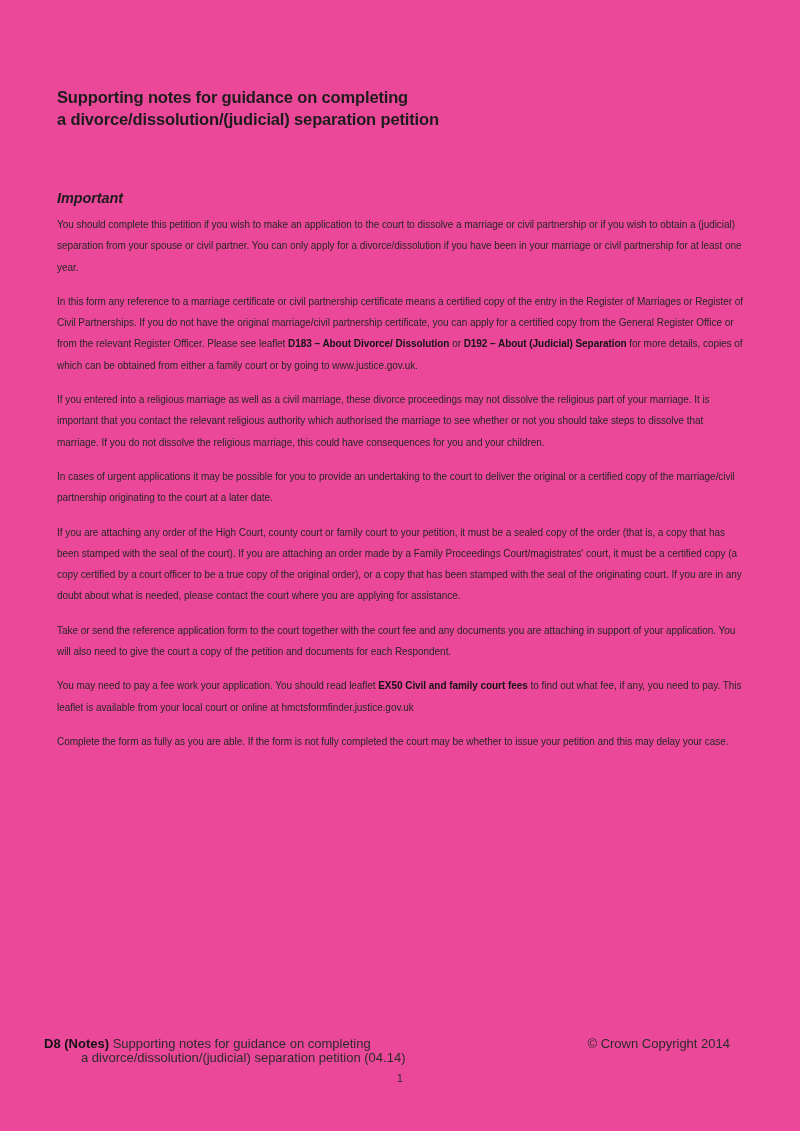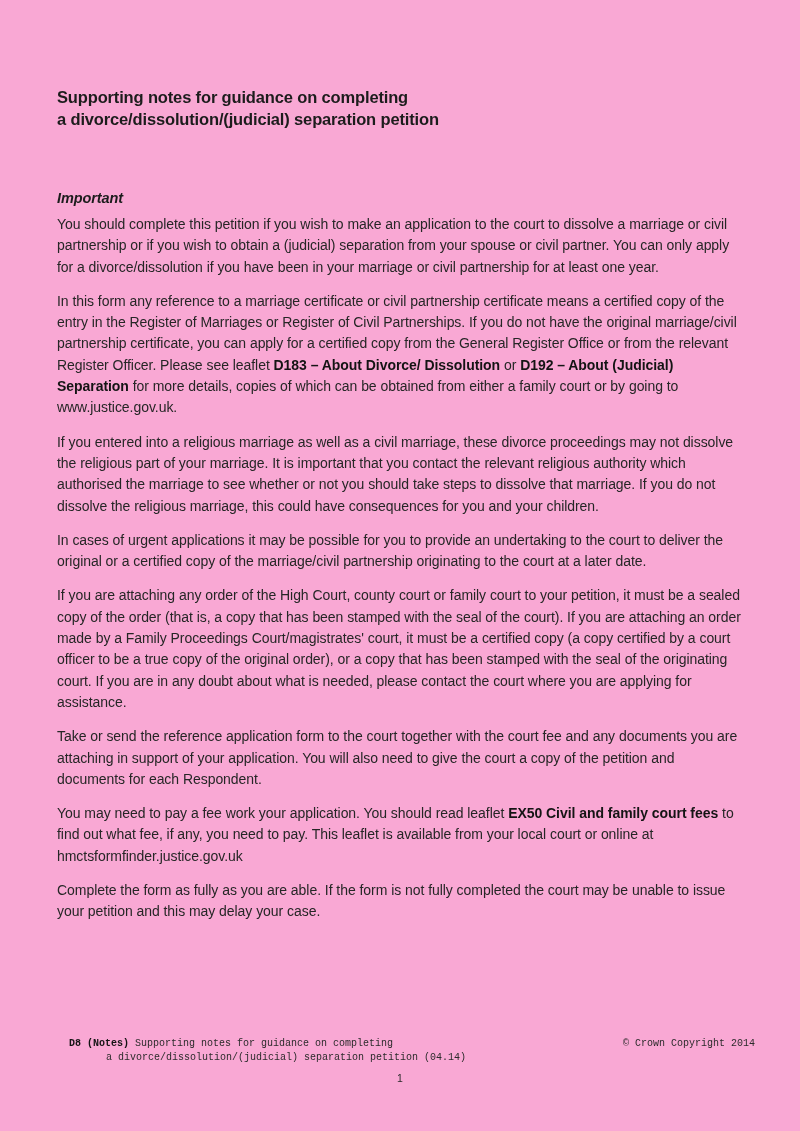--- a/index.html
+++ b/index.html
@@ -9,21 +9,21 @@
     background: #ffffff;
   }
   body {
     font-family: "Liberation Sans", sans-serif;
     color: #262626;
   }
   .page {
     position: relative;
     width: 800px;
     height: 1131px;
-    background: #f9a8d4;
+    background: #ec4899;
     overflow: hidden;
     box-sizing: border-box;
   }
   .content {
     position: absolute;
     left: 57px;
     top: 86px;
     width: 686px;
   }
   h1.doc-title {
@@ -40,41 +40,40 @@
     font-weight: bold;
     line-height: 18px;
     margin: 0;
     padding: 0;
     color: #1c1c1c;
     letter-spacing: -0.1px;
     font-style: italic;
   }
   .heading-block { margin-top: 59px; }
   p.para {
-    font-size: 14px;
+    font-size: 10px;
     line-height: 21.3px;
     margin: 0;
     text-align: left;
     letter-spacing: -0.05px;
     color: #262626;
   }
   p.para.first { margin-top: 7px; }
   p.para.gap { margin-top: 13px; }
   b, strong { font-weight: bold; color: #141414; }
 
   
   .footer {
     position: absolute;
-    left: 69px;
+    left: 44px;
     top: 1037px;
     width: 686px;
-    font-size: 10px;
+    font-size: 13px;
     line-height: 13.5px;
     color: #2b2b2b;
-    font-family: Liberation Mono, monospace;
   }
   .footer-row {
     display: flex;
     align-items: flex-start;
     justify-content: space-between;
   }
   .footer-left { max-width: 480px; }
   .footer-left .ln2 { display: block; padding-left: 37px; }
   .footer-right {
     white-space: nowrap;
@@ -114,21 +113,21 @@
 
       <p class="para gap">In cases of urgent applications it may be possible for you to provide an undertaking to the court to deliver the original or a certified copy of the marriage/civil partnership originating to the court at a later date.</p>
 
       <p class="para gap">If you are attaching any order of the High Court, county court or family court to your petition, it must be a sealed copy of the order (that is, a copy that has been stamped with the seal of the court). If you are attaching an order made by a Family Proceedings Court/magistrates' court, it must be a certified copy (a copy certified by a court officer to be a true copy of the original order), or a copy that has been stamped with the seal of the originating court. If you are in any doubt about what is needed, please contact the court where you are applying for assistance.</p>
 
       <p class="para gap">Take or send the reference application form to the court together with the court fee and any documents you are attaching in support of your application. You will also need to give the court a copy of the petition and documents for each Respondent.</p>
 
 
       <p class="para gap"><span>You may need to pay a fee work your application. You should read leaflet </span><b>EX50 Civil and family court fees</b><span> to find out what fee, if any, you need to pay. This leaflet is available from your local court or online at hmctsformfinder.justice.gov.uk</span></p>
 
-      <p class="para gap">Complete the form as fully as you are able. If the form is not fully completed the court may be unable to issue your petition and this may delay your case.</p>
+      <p class="para gap">Complete the form as fully as you are able. If the form is not fully completed the court may be whether to issue your petition and this may delay your case.</p>
     </div>
 
   </div>
 
   <div class="footer">
     <div class="footer-row">
       <div class="footer-left"><b>D8 (Notes)</b><span> Supporting notes for guidance on completing</span><span class="ln2">a divorce/dissolution/(judicial) separation petition (04.14)</span></div>
       <div class="footer-right">© Crown Copyright 2014</div>
     </div>
   </div>

